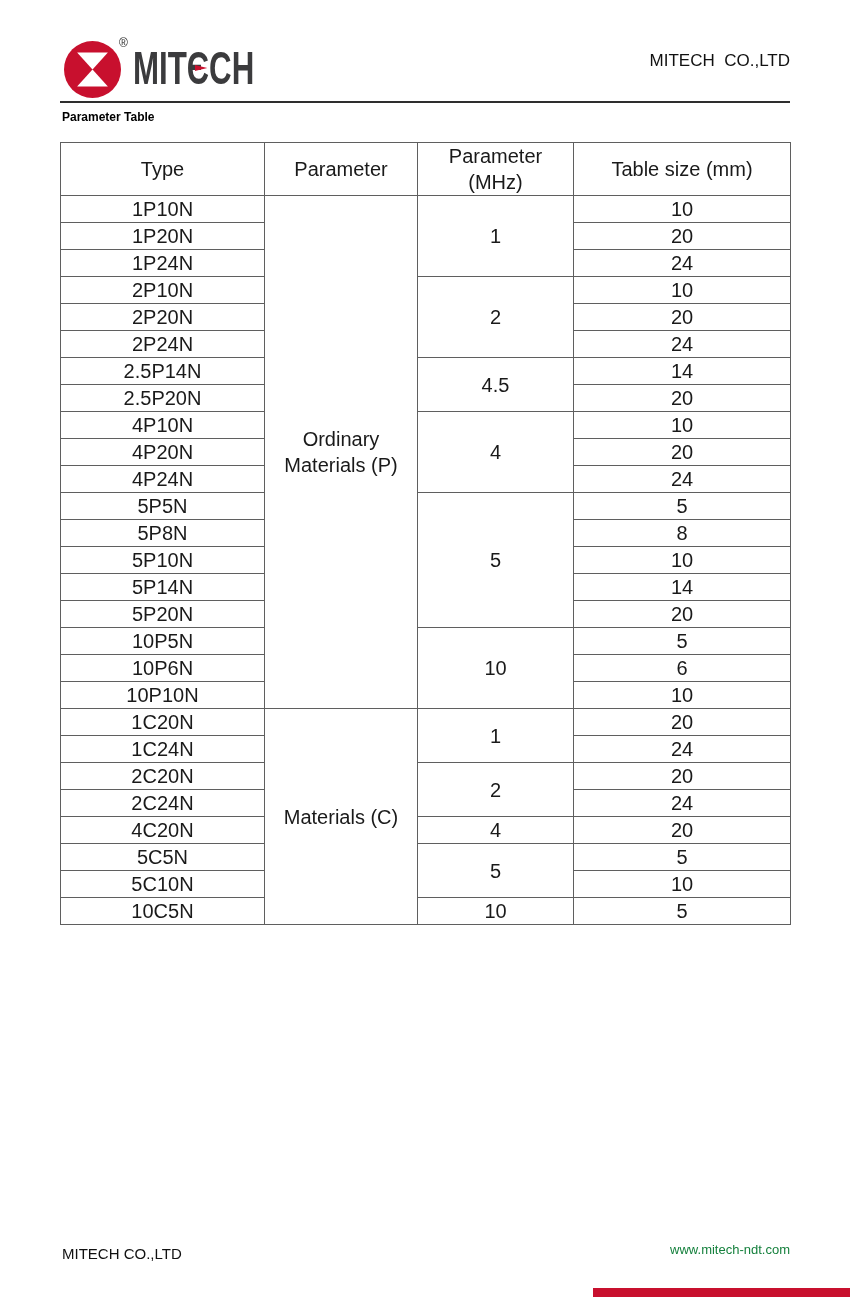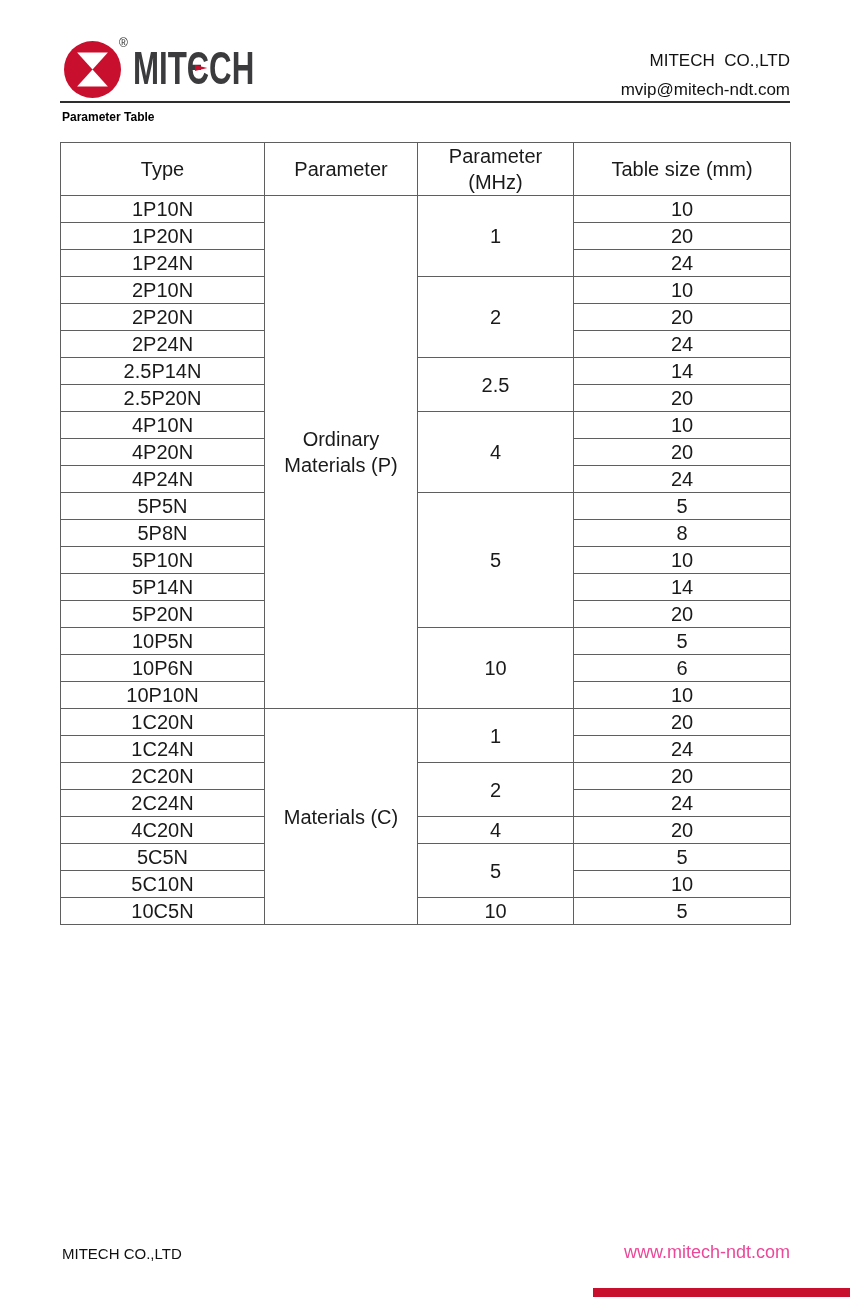--- a/index.html
+++ b/index.html
@@ -51,41 +51,40 @@
     height:26px;text-align:center;vertical-align:middle;
     font-weight:normal;padding:0 2px;line-height:1.3;
   }
   col.c-type{width:204px;}
   col.c-material{width:153px;}
   col.c-freq{width:156px;}
   col.c-size{width:217px;}
 
   
   .footer-company{position:absolute;left:62px;top:1245px;font-size:15px;color:#111;}
-  .footer-website{position:absolute;right:60px;top:1242px;font-size:18px;color:#ec4899;}
+  .footer-website{position:absolute;right:60px;top:1242px;font-size:13px;color:#15803d;}
   .red-bar{position:absolute;right:0;bottom:0;width:257px;height:9px;background:var(--brand-red);}
 </style>
 </head>
 <body>
 
 <div class="page">
 
   <div class="logo">
     <svg class="logo-mark" viewBox="0 0 100 100">
       <circle cx="50" cy="50" r="50" fill="#C8102E"></circle>
       <polygon points="23,20 77,20 50,50" fill="#ffffff"></polygon>
       <polygon points="23,80 77,80 50,50" fill="#ffffff"></polygon>
     </svg>
     <span class="logo-reg">®</span>
     <div class="logo-text"><span>MIT</span><span class="logo-e">Є</span><span>CH</span></div>
   </div>
 
   <div class="contact">
     <div class="line">MITECH  CO.,LTD</div>
-    <div class="line">mvip@mitech-ndt.com</div>
   </div>
 
   <div class="rule"></div>
 
   <div class="page-title">Parameter Table</div>
 
   <table class="param">
     <colgroup>
       <col class="c-type">
         <col class="c-material">
@@ -123,21 +122,21 @@
         <tr>
           <td>2P20N</td>
           <td>20</td>
         </tr>
         <tr>
           <td>2P24N</td>
           <td>24</td>
         </tr>
         <tr>
           <td>2.5P14N</td>
-          <td rowspan="2">2.5</td>
+          <td rowspan="2">4.5</td>
           <td>14</td>
         </tr>
         <tr>
           <td>2.5P20N</td>
           <td>20</td>
         </tr>
         <tr>
           <td>4P10N</td>
           <td rowspan="3">4</td>
           <td>10</td>

